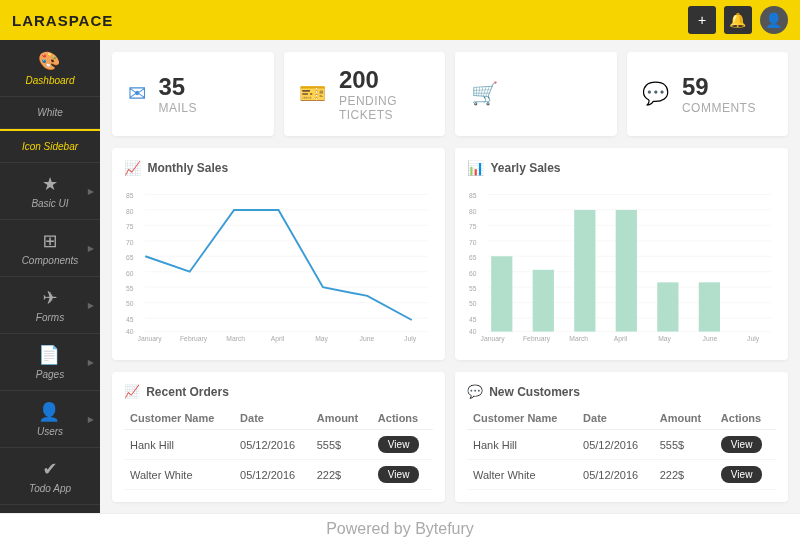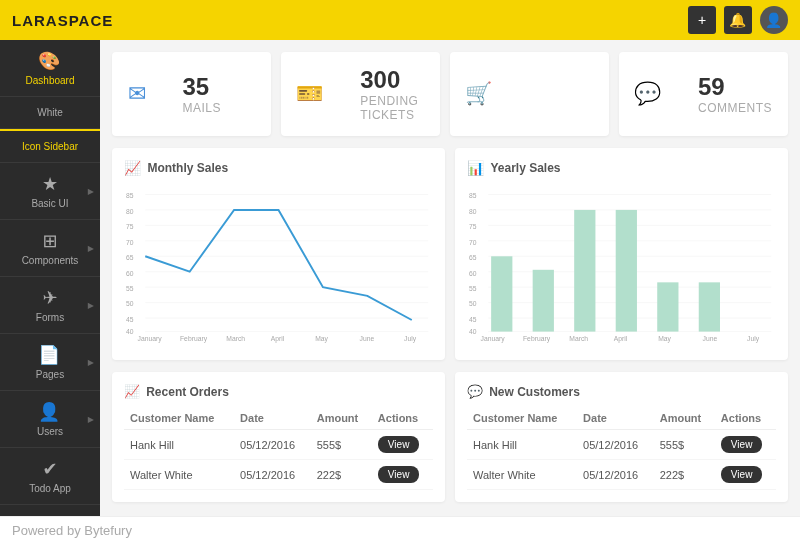--- a/index.html
+++ b/index.html
@@ -72,21 +72,21 @@
     .sidebar-item .icon { font-size: 18px; margin-bottom: 3px; }
     .sidebar-item .chevron {
       position: absolute;
       right: 6px;
       top: 50%;
       transform: translateY(-50%);
       font-size: 8px;
       color: #666;
     }
     .sidebar-item.active .label { color: #f5d400; }
-    .sidebar-item .label { font-size: 10px; }
+    .sidebar-item .label { font-size: 10px; font-style: italic; }
 
     
     .main {
       flex: 1;
       overflow-y: auto;
       padding: 12px;
       background: #f4f4f4;
     }
 
     
@@ -101,21 +101,21 @@
       border-radius: 4px;
       padding: 14px 16px;
       display: flex;
       align-items: center;
       gap: 12px;
       box-shadow: 0 1px 3px rgba(0,0,0,0.06);
     }
     .stat-card .icon-box {
       font-size: 22px;
     }
-    .stat-card .stat-info { display: flex; flex-direction: column; margin-left: 24px; }
+    .stat-card .stat-info { display: flex; flex-direction: column; }
     .stat-card .stat-number { font-size: 24px; font-weight: 700; color: #333; }
     .stat-card .stat-label { font-size: 12px; color: #aaa; letter-spacing: 0.5px; }
 
     
     .charts-row {
       display: grid;
       grid-template-columns: 1fr 1fr;
       gap: 10px;
       margin-bottom: 12px;
     }
@@ -180,24 +180,25 @@
       border: none;
       border-radius: 8px;
       padding: 3px 10px;
       font-size: 10px;
       cursor: pointer;
     }
 
     
     .footer {
       padding: 6px 12px;
-      font-size: 13px;
+      font-size: 16px;
       color: #aaa;
       background: #fff;
       border-top: 1px solid #eee;
+      text-align: center;
     }
 
     
     .mail-icon { color: #4a90d9; }
     .ticket-icon { color: #5cb85c; }
     .order-icon { color: #e74c3c; }
     .comment-icon { color: #5bc0de; }
     .trend-icon { color: #e74c3c; }
     .bar-icon { color: #5bc0de; }
     .customer-icon { color: #5bc0de; }
@@ -268,21 +269,21 @@
       <div class="stat-card">
         <span class="icon-box mail-icon" style="font-size:22px;">✉</span>
         <div class="stat-info">
           <span class="stat-number">35</span>
           <span class="stat-label">MAILS</span>
         </div>
       </div>
       <div class="stat-card">
         <span class="icon-box ticket-icon" style="font-size:22px;">🎫</span>
         <div class="stat-info">
-          <span class="stat-number">300</span>
+          <span class="stat-number">200</span>
           <span class="stat-label">PENDING TICKETS</span>
         </div>
       </div>
       <div class="stat-card">
         <span class="icon-box order-icon" style="font-size:22px;">🛒</span>
       </div>
       <div class="stat-card">
         <span class="icon-box comment-icon" style="font-size:22px;">💬</span>
         <div class="stat-info">
           <span class="stat-number">59</span>

